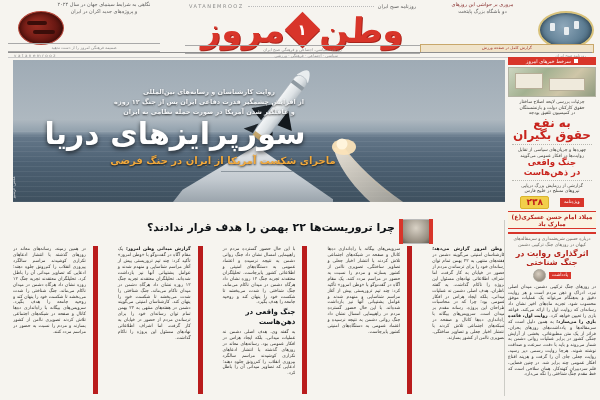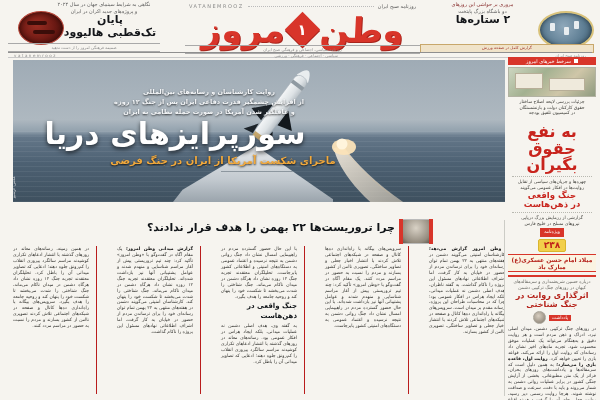--- a/index.html
+++ b/index.html
@@ -59,25 +59,25 @@
     transform:rotate(-90deg);transform-origin:left bottom;}
   
   .sidebar{left:508px;top:57px;width:88px;}
   .sb-label{height:8px;background:#d8352a;color:#fff;font-size:5px;line-height:8px;
     text-align:center;display:flex;align-items:center;justify-content:center;gap:3px;}
   .sb-label .ico{width:4px;height:4px;background:#fff;display:inline-block;}
   .sb-photo{margin-top:2px;height:28px;border:1px solid #b2b2a2;position:relative;
     background:linear-gradient(135deg,#cdd6c0 0%,#a3b191 35%,#cfc6a8 65%,#8f9b80 100%);}
   .sb-photo i{position:absolute;display:block;background:#efeadc;border:1px solid #b7ae97;}
   .sb-micro{font-size:4.5px;color:#44443f;text-align:center;line-height:1.25;margin-top:2px;}
-  .sb-t1{font-size:16px;font-weight:900;color:#c8241d;text-align:center;line-height:1.05;margin-top:8px;}
+  .sb-t1{font-size:12px;font-weight:900;color:#c8241d;text-align:center;line-height:1.05;margin-top:1px;}
   .sb-t2{font-size:8.5px;font-weight:900;color:#c8241d;text-align:center;line-height:1.15;}
   .sb-t3{font-size:8.5px;font-weight:900;color:#14161a;text-align:center;line-height:1.15;}
   .sb-div{border-top:1px dotted #b8b8b0;margin:2px 4px;}
-  .sb-badges{display:flex;align-items:center;justify-content:center;gap:2px;margin-top:2px;flex-direction:column;}
+  .sb-badges{display:flex;align-items:center;justify-content:center;gap:11px;margin-top:2px;}
   .badge-num{background:#f2cf4a;color:#c0201a;font-weight:900;font-size:9px;padding:0 5px;
     border:1px solid #d9b52e;border-radius:2px;line-height:11px;}
   .badge-tag{background:#d8352a;color:#fff;font-size:4.5px;padding:2px 4px;line-height:1;}
   .sb-banner{margin-top:2px;background:#faf3e2;border-top:1px solid #d8352a;
     border-bottom:1px solid #d8352a;color:#b5221a;font-weight:800;font-size:6px;
     text-align:center;padding:1px 0;}
   .sba{margin-top:3px;border-top:2px solid #d8352a;padding-top:2px;}
   .sba-kicker{font-size:4.5px;color:#6a6a64;text-align:center;line-height:1.3;}
   .sba-title{font-size:8px;font-weight:900;color:#b5221a;text-align:center;margin:1px 0;}
   .sba-byline{display:flex;align-items:center;justify-content:center;gap:3px;margin:2px 0;}
@@ -88,21 +88,21 @@
   .boldlead{font-weight:800;color:#111;}
   
   .bottom{left:13px;top:218px;width:492px;height:178px;}
   .bt-headline{position:absolute;right:110px;top:3px;font-size:11px;font-weight:900;color:#0f1317;}
   .bt-byline{position:absolute;right:72px;top:1px;width:34px;height:25px;display:flex;}
   .bt-byline .bar{width:4px;background:#d8352a;}
   .bt-byline .ph{flex:1;background:radial-gradient(circle at 50% 35%,#d9d2c6 0%,#938b7e 75%,#645d52 100%);
     border-top:1px solid #bbb;border-bottom:1px solid #bbb;}
   .bt-cols{position:absolute;top:28px;left:0;right:0;bottom:2px;display:flex;gap:7px;}
   .col{flex:1;font-size:4.5px;line-height:1.32;color:#33332f;text-align:justify;overflow:hidden;
-    border-left:1px solid #b91c1c;padding-left:20px;}
+    border-left:5px solid #b91c1c;padding-left:20px;}
   .col:last-child{border-left:none;padding-left:0;}
   .col .subhead{font-size:7px;font-weight:900;color:#101418;margin:3px 0 2px;text-align:right;}
   .vdiv{left:504px;top:220px;height:176px;border-left:1px solid #ccccc6;width:0;}
 </style>
 </head>
 <body>
 
 <div id="page">
 
   <div class="abs micro" style="left:28px;top:1px;width:152px;">
@@ -111,44 +111,39 @@
   </div>
   <div class="abs micro" style="left:425px;top:1px;width:115px;">
     <div class="r1">مروری بر حواشی این روزهای</div>
     <div>دو باشگاه بزرگ پایتخت</div>
   </div>
 
   <div class="abs mh-circle">
     <i style="left:8px;top:9px;width:20px;height:4px;"></i>
     <i style="left:14px;top:18px;width:22px;height:4px;"></i>
   </div>
-  <div class="abs mh-ltitle">
-    <div>پایان</div>
-    <div>تک‌قطبی هالیوود</div>
-  </div>
   <div class="abs mh-strip" style="left:8px;top:43px;width:152px;">ضمیمه فرهنگی امروز را از دست ندهید</div>
 
   <div class="abs logo-wrap">
     <div class="logo-top">
       <span class="micro r1">روزنامه صبح ایران</span>
       <span class="logo-dots"></span>
       <span class="latin">VATANEMROOZ</span>
     </div>
     <div class="logo-row">
       <span class="logo-word">وطن</span>
       <span class="logo-diamond">
           <span>۱</span>
         </span>
       <span class="logo-word">مروز</span>
     </div>
   </div>
   <div class="abs mh-strip" style="left:185px;top:45px;width:235px;">روزنامه سیاسی، اجتماعی و فرهنگی صبح ایران</div>
 
   <div class="abs mh-rtitle">
-    <div>۲ ستاره‌ها</div>
   </div>
   <div class="abs mh-oval">
     <i style="left:10px;top:10px;width:5px;height:8px;"></i>
     <i style="left:24px;top:14px;width:5px;height:8px;"></i>
     <i style="left:34px;top:8px;width:5px;height:8px;"></i>
   </div>
   <div class="abs mh-rstrip">گزارش کامل در صفحه ورزش</div>
 
   <div class="abs mh-rule">
     <span>روزنامه صبح ایران</span>

